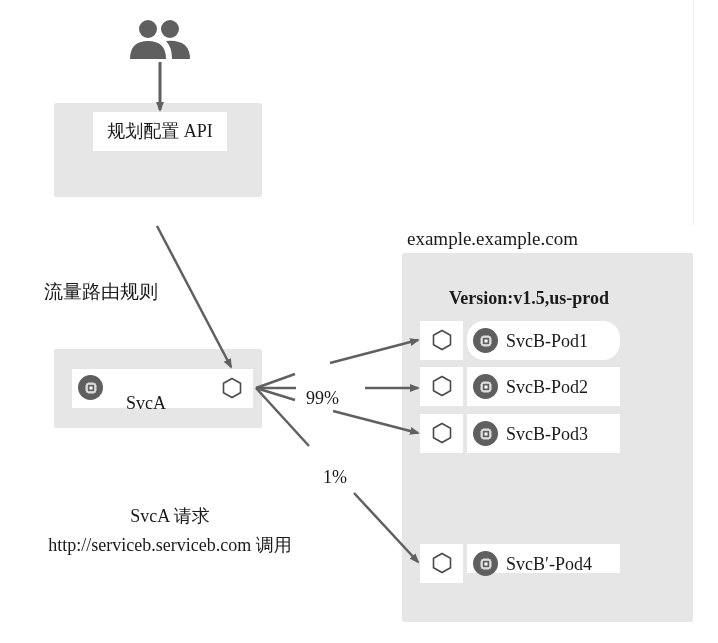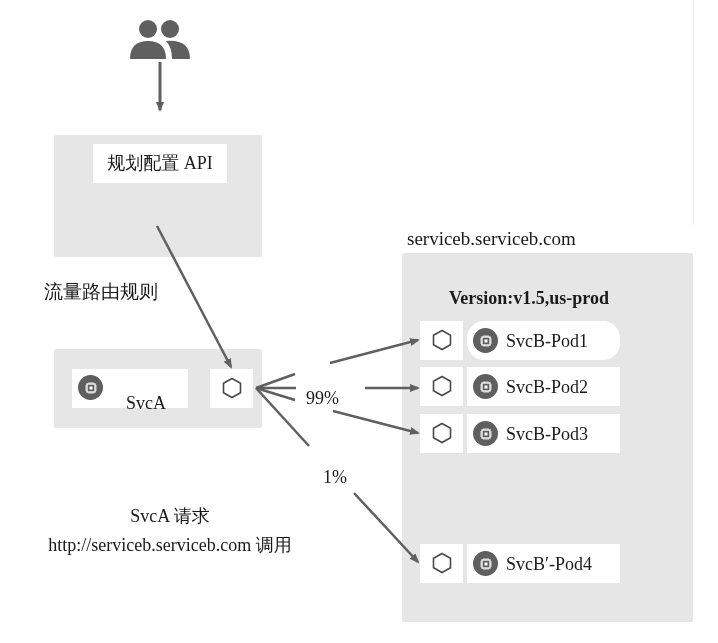--- a/index.html
+++ b/index.html
@@ -23,28 +23,28 @@
 
 <div class="abs" style="left:128px; top:17px;">
   <svg width="64" height="42" viewBox="0 0 64 42">
     <circle cx="20" cy="12" r="9" fill="#5f5f5f"></circle>
     <circle cx="42" cy="12" r="9" fill="#5f5f5f"></circle>
     <path d="M2 42 Q2 24 20 24 Q38 24 38 42 Z" fill="#5f5f5f"></path>
     <path d="M38 24 Q62 22 62 42 L44 42 Q44 30 38 24 Z" fill="#5f5f5f"></path>
   </svg>
 </div>
 
-<div class="abs gray-box" style="left:54px; top:103px; width:208px; height:122px;margin-top:32px;">
+<div class="abs gray-box" style="left:54px; top:103px; width:208px; height:94px;">
   <div class="abs white-box txt center" style="left:39px; top:9px; width:134px; height:39px; line-height:39px; font-size:18px;">规划配置 API</div>
 </div>
 
 <div class="abs txt" style="left:44px; top:282px; font-size:19px;">流量路由规则</div>
 
 <div class="abs gray-box" style="left:54px; top:349px; width:208px; height:79px;">
-  <div class="abs white-box" style="left:18px; top:20px; width:116px; height:39px;">
+  <div class="abs white-box" style="left:18px; top:20px; width:130px; height:39px;padding-left:28px;">
     <div class="abs chip" style="left:6px; top:6px;">
       <svg width="14" height="14" viewBox="0 0 14 14">
         <rect x="3" y="3" width="8" height="8" fill="none" stroke="#ffffff" stroke-width="1.3"></rect>
         <rect x="5.5" y="5.5" width="3" height="3" fill="#ffffff"></rect>
         <path d="M5 1v2M7 1v2M9 1v2M5 11v2M7 11v2M9 11v2M1 5h2M1 7h2M1 9h2M11 5h2M11 7h2M11 9h2" stroke="#ffffff" stroke-width="0.8"></path>
       </svg>
     </div>
     <div class="abs txt" style="left:54px; top:25px; font-size:18px;">SvcA</div>
   </div>
   <div class="abs white-box" style="left:156px; top:20px; width:43px; height:39px;">
@@ -52,21 +52,21 @@
       <svg width="20" height="22" viewBox="0 0 20 22">
         <polygon points="10,1.5 18.5,6.3 18.5,15.7 10,20.5 1.5,15.7 1.5,6.3" fill="none" stroke="#4a4a4a" stroke-width="1.6"></polygon>
       </svg>
     </div>
   </div>
 </div>
 
 <div class="abs txt center" style="left:20px; top:507px; width:300px; font-size:18px;">SvcA 请求</div>
 <div class="abs txt center" style="left:20px; top:536px; width:300px; font-size:18px;">http://serviceb.serviceb.com 调用</div>
 
-<div class="abs txt" style="left:407px; top:229px; font-size:19px;">serviceb.serviceb.com</div>
+<div class="abs txt" style="left:407px; top:229px; font-size:19px;">example.example.com</div>
 
 <div class="abs gray-box" style="left:402px; top:253px; width:291px; height:369px;">
   <div class="abs txt center" style="left:0; top:36px; width:254px; font-size:18px;font-weight:bold;">Version:v1.5,us-prod</div>
 
   <div class="abs" style="left:18px; top:68px;">
     <div class="abs white-box" style="left:0; top:0; width:43px; height:39px;">
       <div class="abs" style="left:12px; top:8px;">
         <svg width="20" height="22" viewBox="0 0 20 22">
             <polygon points="10,1.5 18.5,6.3 18.5,15.7 10,20.5 1.5,15.7 1.5,6.3" fill="none" stroke="#4a4a4a" stroke-width="1.6"></polygon>
           </svg>
@@ -125,21 +125,21 @@
   </div>
 
   <div class="abs" style="left:18px; top:291px;">
     <div class="abs white-box" style="left:0; top:0; width:43px; height:39px;">
       <div class="abs" style="left:12px; top:8px;">
         <svg width="20" height="22" viewBox="0 0 20 22">
             <polygon points="10,1.5 18.5,6.3 18.5,15.7 10,20.5 1.5,15.7 1.5,6.3" fill="none" stroke="#4a4a4a" stroke-width="1.6"></polygon>
           </svg>
       </div>
     </div>
-    <div class="abs white-box" style="left:47px; top:0; width:153px; height:39px;">
+    <div class="abs white-box" style="left:47px; top:0; width:153px; height:29px;">
       <div class="abs chip" style="left:6px; top:7px;">
         <svg width="14" height="14" viewBox="0 0 14 14">
             <rect x="3" y="3" width="8" height="8" fill="none" stroke="#ffffff" stroke-width="1.3"></rect>
             <rect x="5.5" y="5.5" width="3" height="3" fill="#ffffff"></rect>
             <path d="M5 1v2M7 1v2M9 1v2M5 11v2M7 11v2M9 11v2M1 5h2M1 7h2M1 9h2M11 5h2M11 7h2M11 9h2" stroke="#ffffff" stroke-width="0.8"></path>
           </svg>
       </div>
       <div class="abs txt" style="left:39px; top:11px; font-size:18px;">SvcB′-Pod4</div>
     </div>
   </div>

